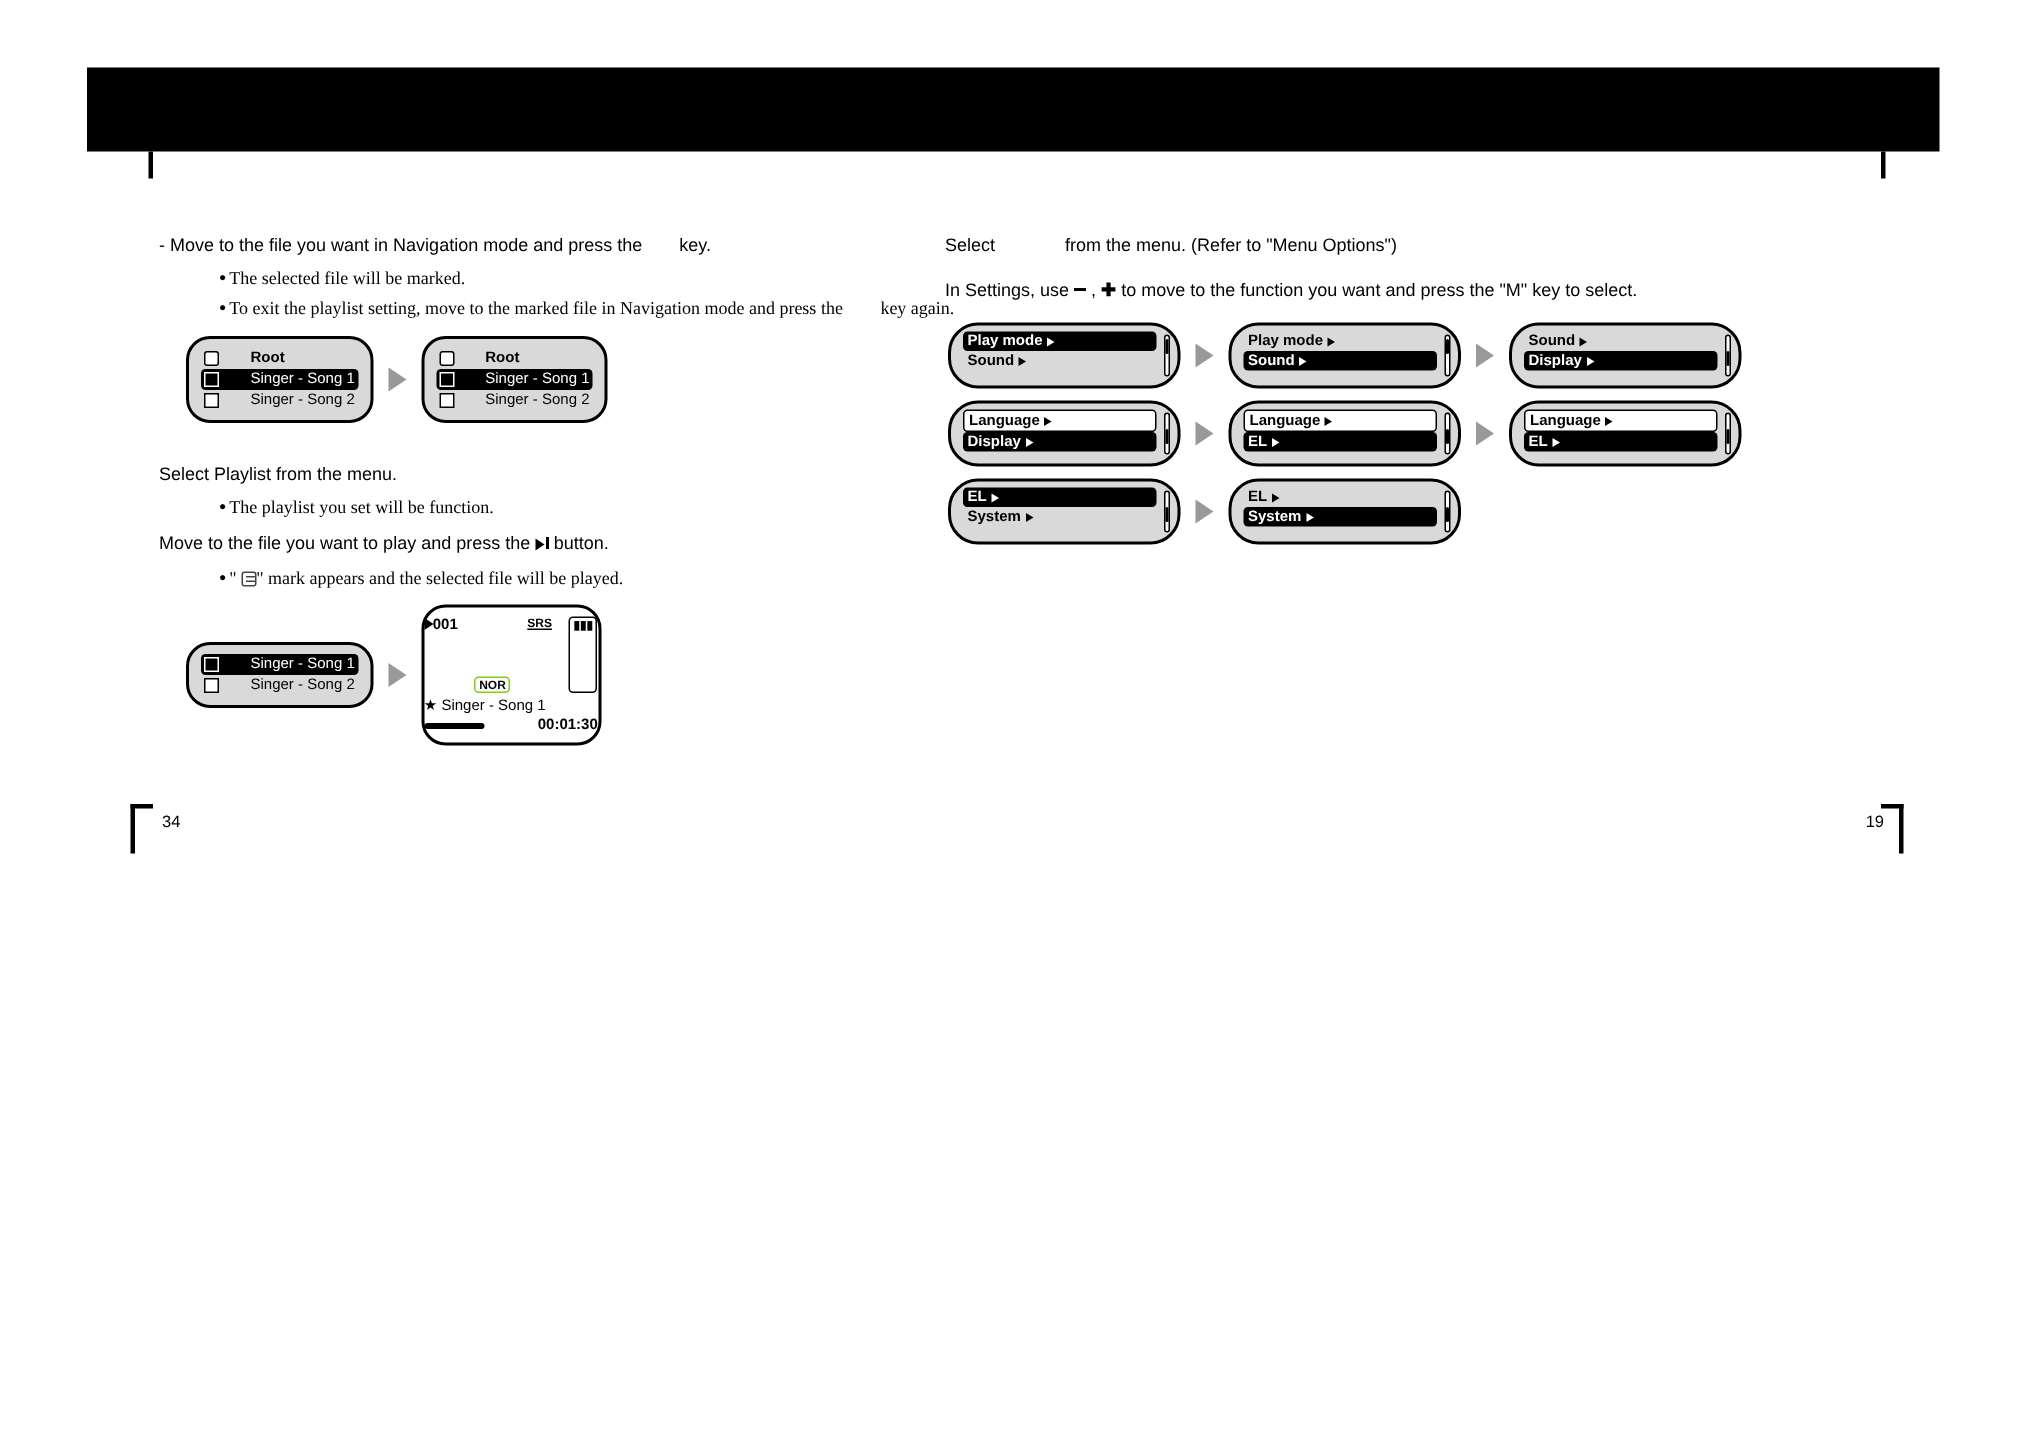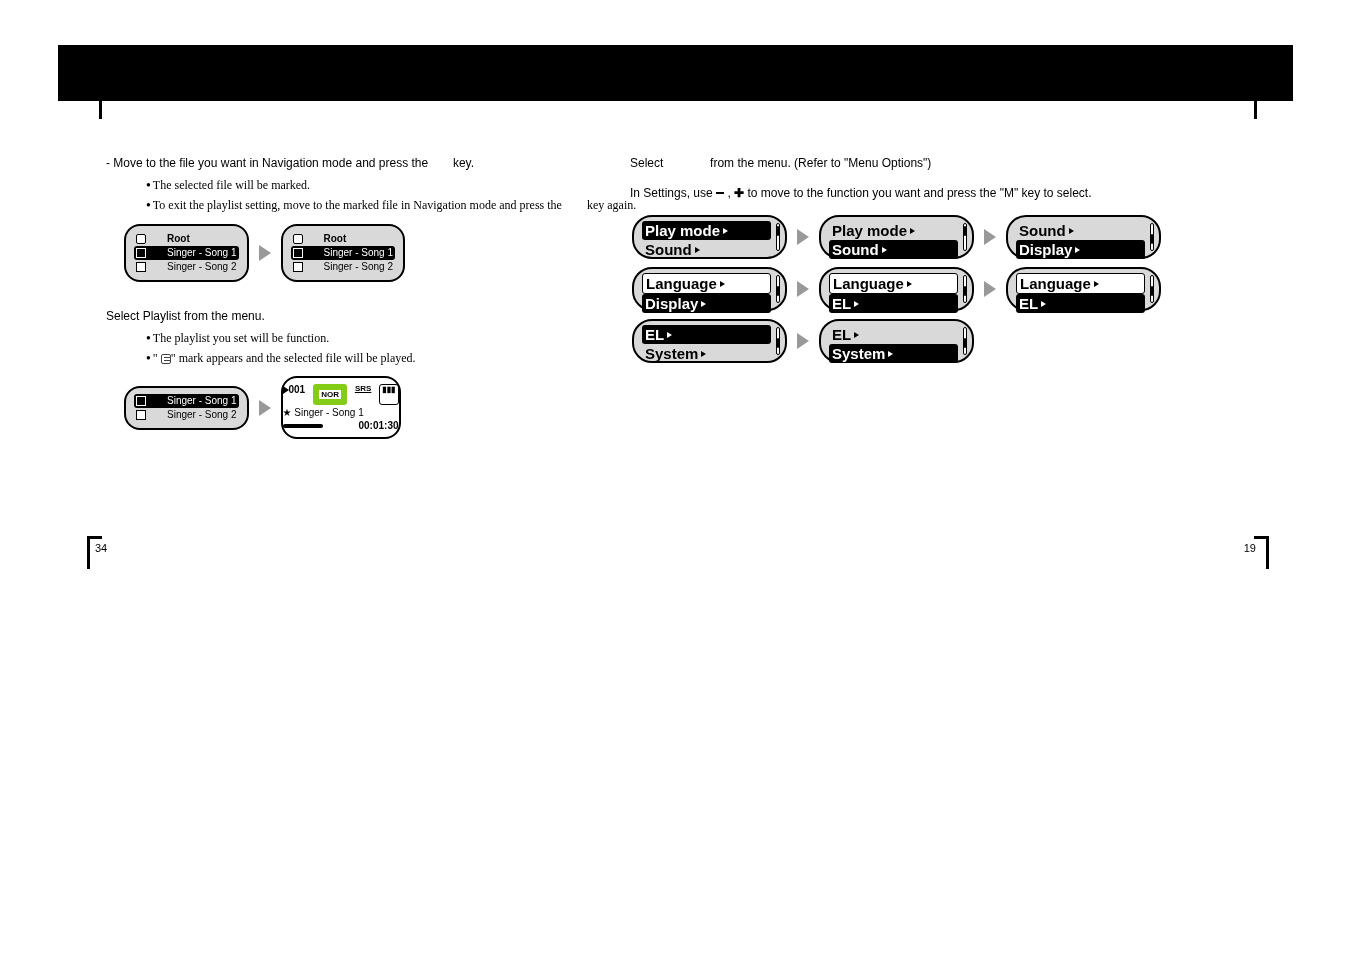--- a/index.html
+++ b/index.html
@@ -95,34 +95,34 @@
     background: linear-gradient(#444,#444) 2px 2px/6px 1px no-repeat,
                 linear-gradient(#444,#444) 2px 5px/6px 1px no-repeat,
                 linear-gradient(#444,#444) 2px 8px/6px 1px no-repeat;
   }
 
   .settings-grid { margin-top:14px; margin-left:2px; }
   .settings-row { display:flex; align-items:center; gap:10px; margin-bottom:8px;}
   .setting-dev {
     border:2px solid #000; border-radius:20px; background:#d9d9d9;
     width:155px; height:44px; position:relative; padding:4px 14px 4px 8px;
-    font-size:15px; font-weight:bold;
+    font-size:10px; font-weight:bold;
   }
   .sd-line { display:flex; align-items:center; gap:3px; padding:1px 3px; border-radius:3px;}
   .sd-line.black { background:#000; color:#fff;}
   .sd-line .tri { display:inline-block;width:0;height:0;border-top:3px solid transparent;border-bottom:3px solid transparent;border-left:5px solid currentColor;}
   .scroll-stub{
     position:absolute; right:5px; top:6px; width:4px; bottom:6px;
     background:#fff; border:1px solid #000; border-radius:2px;
   }
   .scroll-stub::after{content:"";position:absolute;left:0;width:100%;height:10px;background:#000;top:2px;border-radius:2px;}
   .scroll-stub.mid::after{top:10px;}
 
   .footer-num { position:absolute; bottom:400px; font-size:11px; }
-  .fn-left { left:95px; }
+  .fn-left { left:108px; }
   .fn-right { right:95px; }
   .foot-tick-l { position:absolute; left:87px; bottom:385px; width:3px; height:33px; background:#000;}
   .foot-tick-l::before{content:"";position:absolute;left:0;top:0;height:3px;width:15px;background:#000;}
   .foot-tick-r { position:absolute; right:82px; bottom:385px; width:3px; height:33px; background:#000;}
   .foot-tick-r::before{content:"";position:absolute;right:0;top:0;height:3px;width:15px;background:#000;}
 
 </style>
 </head>
 <body>
 
@@ -176,20 +176,25 @@
           <span>Singer - Song 2</span>
         </div>
     </div>
   </div>
 
   <div class="step-line" style="margin-top:20px;">Select Playlist from the menu.</div>
   <div class="step-list">
     <div class="bullet-dot">The playlist you set will be function.</div>
   </div>
 
+  <div class="step-line" style="margin-top:8px;">
+    <span>Move to the file you want to play and press the</span>
+    <span class="play-pause"><span class="pp-tri"></span><span class="pp-bar"></span></span>
+    <span>button.</span>
+  </div>
   <div class="step-list">
     <div class="bullet-dot">
       <span>" </span><span class="list-icon"></span><span>" mark appears and the selected file will be played.</span>
     </div>
   </div>
 
   <div class="device-row">
     <div class="device">
       <div class="device-line hl">
           <span class="doc-ico"></span>
@@ -197,21 +202,21 @@
         </div>
       <div class="device-line">
           <span class="doc-ico"></span>
           <span>Singer - Song 2</span>
         </div>
     </div>
     <div class="arrow-block"></div>
     <div class="play-display">
       <div class="play-top">
         <span><span class="triangle-small"></span><span>001</span></span>
-        <span style="font-size:8px;border:6px solid #84cc16;border-radius:3px;padding:0 2px;">NOR</span>
+        <span style="font-size:8px;border:1px solid #84cc16;border-radius:3px;padding:0 2px;margin-top:40px;">NOR</span>
         <span style="font-size:8px;text-decoration:underline;">SRS</span>
         <span style="font-size:8px;border:1px solid #000;border-radius:3px;padding:0 2px;">▮▮▮</span>
       </div>
       <div style="margin:2px 0;">★ <span>Singer - Song 1</span></div>
       <div class="play-bot">
         <span class="bar"></span>
         <b>00:01:30</b>
       </div>
     </div>
   </div>

